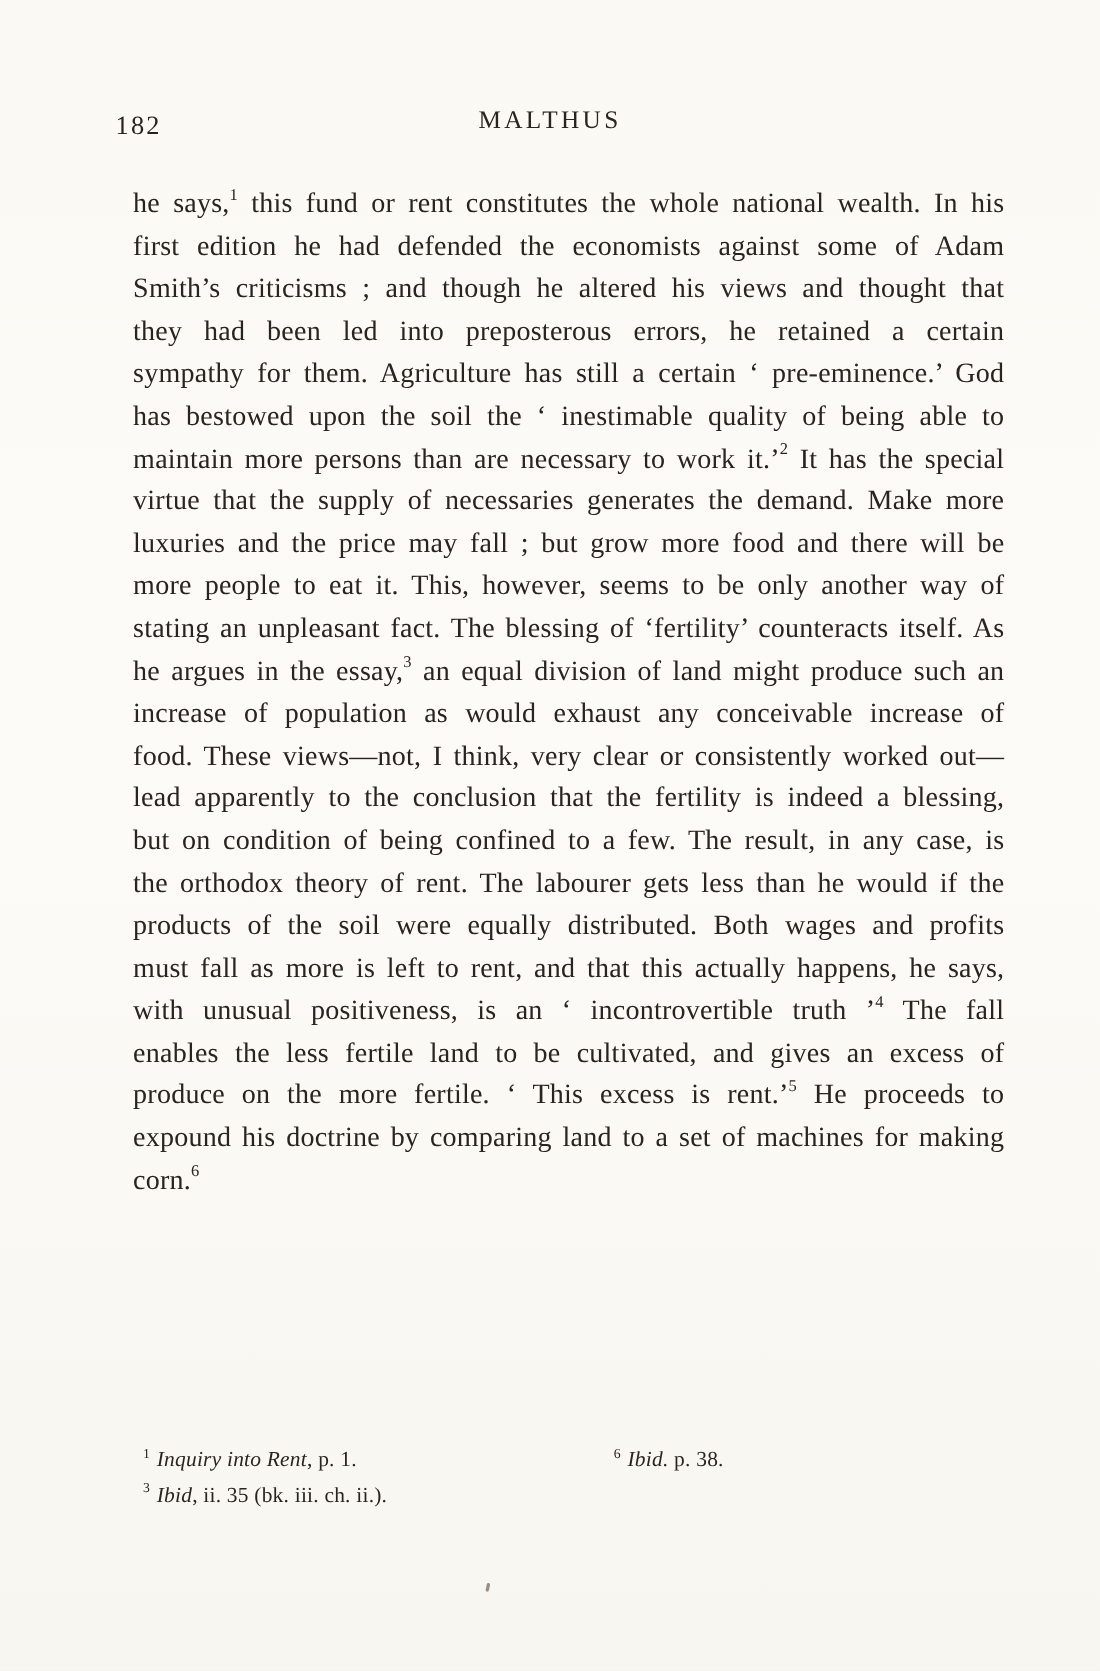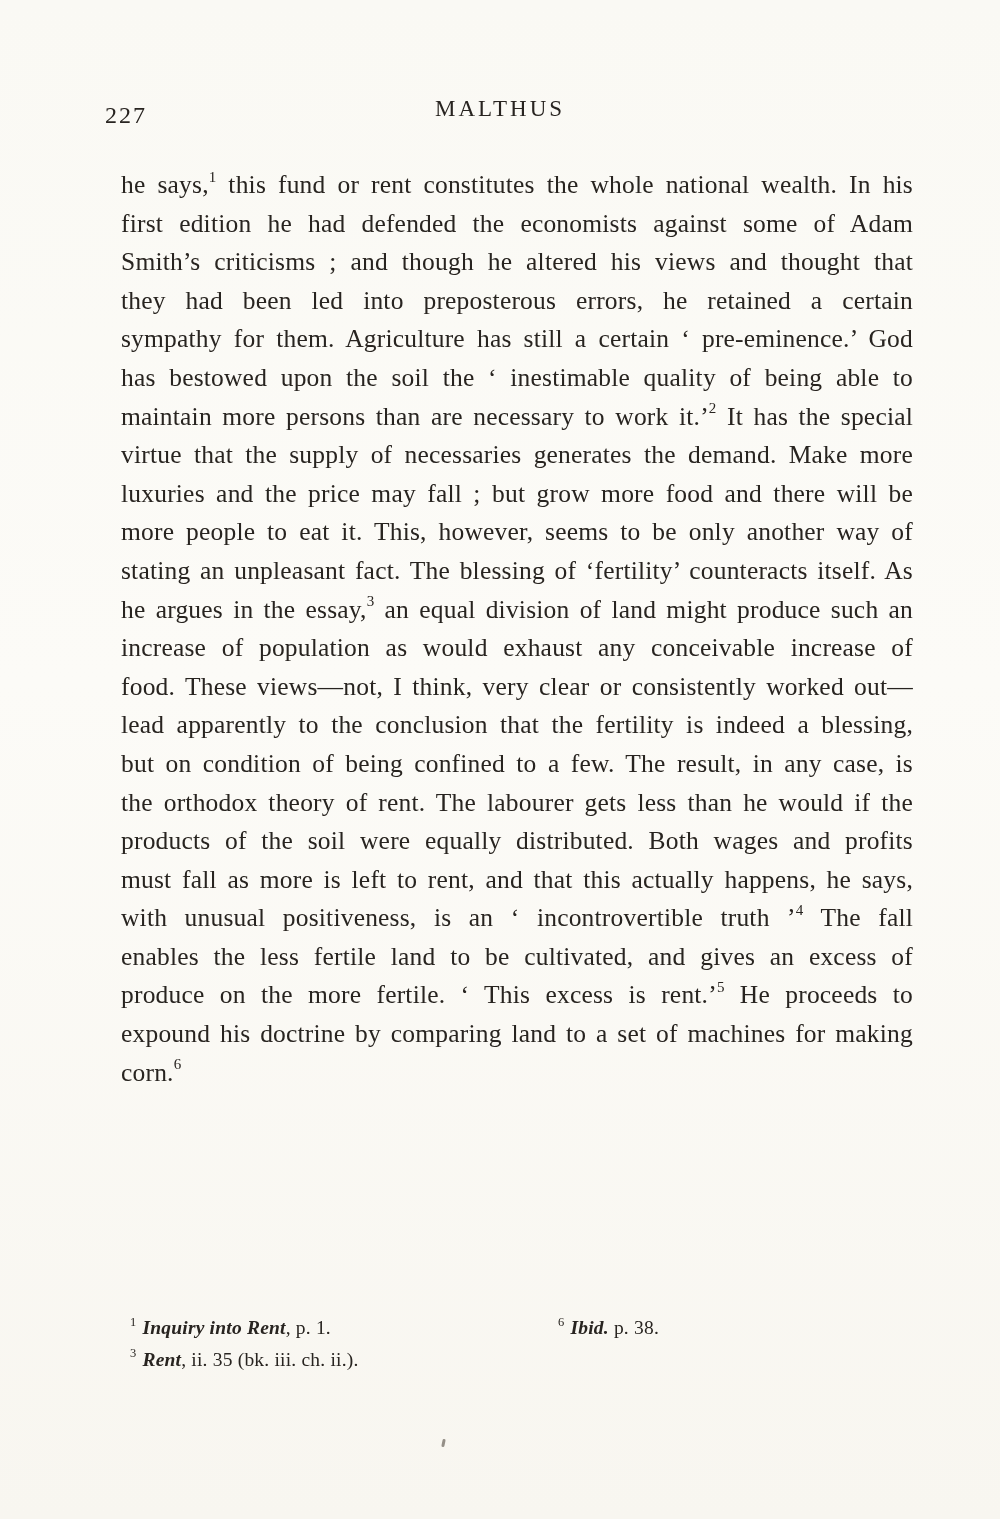--- a/index.html
+++ b/index.html
@@ -79,50 +79,49 @@
   sup.fn-marker {
     font-size: 12.5px;
     line-height: 0;
     position: relative;
     top: -1px;
     vertical-align: super;
     margin-right: 6px;
   }
   .footnote i, .body-text i {
     font-style: italic;
-    font-weight: bold;
   }
   .speck {
     position: absolute;
     left: 442px;
     top: 1439px;
     width: 3px;
     height: 8px;
     background: #5d574f;
     border-radius: 2px;
     opacity: 0.65;
     transform: rotate(12deg);
   }
 </style>
 </head>
 <body>
 
 <div class="page">
 
   <div class="header">
-    <span class="page-number">227</span>
+    <span class="page-number">182</span>
     <div class="running-head">MALTHUS</div>
   </div>
 
   <p class="body-text">he says,<sup class="fn-ref">1</sup> this fund or rent constitutes the whole national wealth.  In his first edition he had defended the economists against some of Adam Smith’s criticisms ; and though he altered his views and thought that they had been led into preposterous errors, he retained a certain sympathy for them.  Agriculture has still a certain ‘ pre-eminence.’  God has bestowed upon the soil the ‘ inestimable quality of being able to maintain more persons than are necessary to work it.’<sup class="fn-ref">2</sup>  It has the special virtue that the supply of necessaries generates the demand.  Make more luxuries and the price may fall ;  but grow more food and there will be more people to eat it.  This, however, seems to be only another way of stating an unpleasant fact.  The blessing of ‘fertility’ counteracts itself.  As he argues in the essay,<sup class="fn-ref">3</sup> an equal division of land might produce such an increase of population as would exhaust any conceivable increase of food.  These views—not, I think, very clear or consistently worked out—lead apparently to the conclusion that the fertility is indeed a blessing, but on condition of being confined to a few.  The result, in any case, is the orthodox theory of rent.  The labourer gets less than he would if the products of the soil were equally distributed.  Both wages and profits must fall as more is left to rent, and that this actually happens, he says, with unusual positiveness, is an ‘ incontrovertible truth ’<sup class="fn-ref">4</sup> The fall enables the less fertile land to be cultivated, and gives an excess of produce on the more fertile.  ‘ This excess is rent.’<sup class="fn-ref">5</sup>  He proceeds to expound his doctrine by comparing land to a set of machines for making corn.<sup class="fn-ref">6</sup></p>
 
   <div class="footnotes">
     <div class="foot-col left">
         <div class="footnote"><sup class="fn-marker">1</sup><span><i>Inquiry into Rent</i>, p. 1.</span></div>
-        <div class="footnote"><sup class="fn-marker">3</sup><span><i>Rent</i>, ii. 35 (bk. iii. ch. ii.).</span></div>
+        <div class="footnote"><sup class="fn-marker">3</sup><span><i>Ibid</i>, ii. 35 (bk. iii. ch. ii.).</span></div>
       </div>
     <div class="foot-col right">
         <div class="footnote"><sup class="fn-marker">6</sup><span><i>Ibid.</i> p. 38.</span></div>
       </div>
   </div>
 
   <div class="speck"></div>
 
 </div>
 

